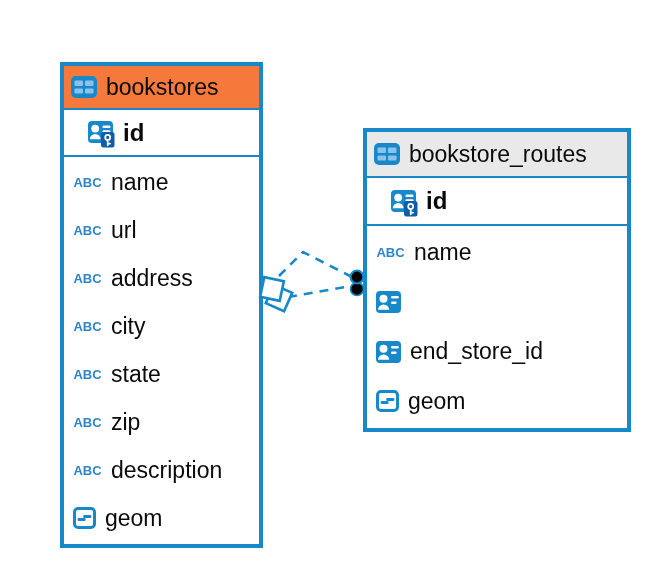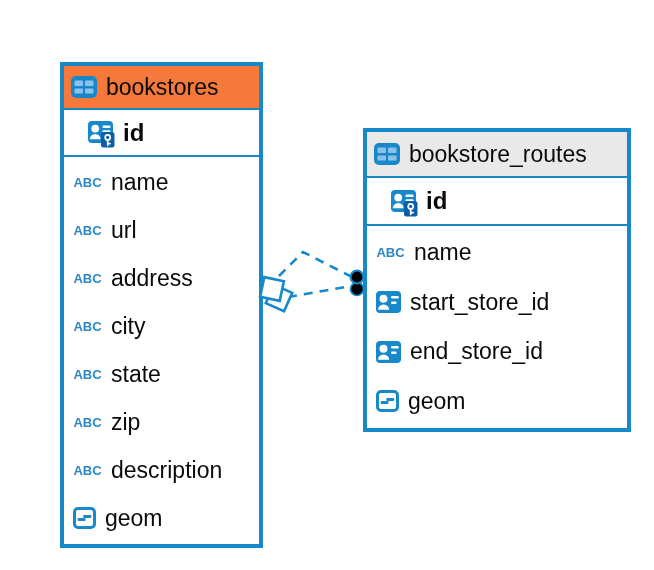--- a/index.html
+++ b/index.html
@@ -191,21 +191,20 @@
       <div class="row">
         <svg class="ic ic-abc">
             <use href="#sym-abc"></use>
           </svg>
         <span class="lbl">name</span>
       </div>
       <div class="row">
         <svg class="ic ic-person">
             <use href="#sym-person"></use>
           </svg>
-        <span class="lbl">start_store_id</span>
       </div>
       <div class="row">
         <svg class="ic ic-person">
             <use href="#sym-person"></use>
           </svg>
         <span class="lbl">end_store_id</span>
       </div>
       <div class="row">
         <svg class="ic ic-geom">
             <use href="#sym-geom"></use>

